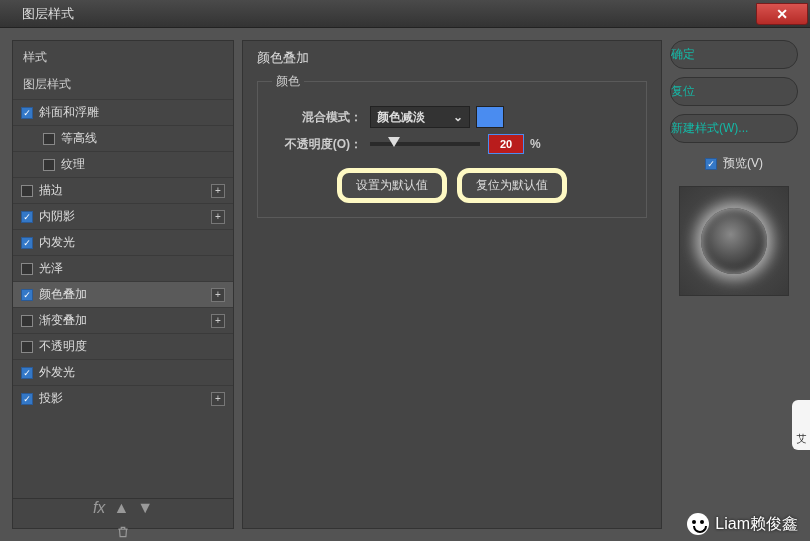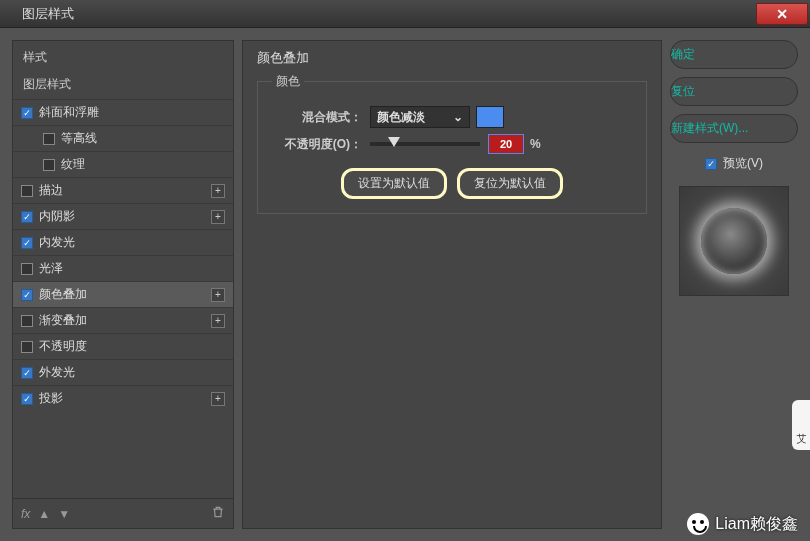--- a/index.html
+++ b/index.html
@@ -12,36 +12,36 @@
 .left-panel { width: 222px; background: #454545; border: 1px solid #333; display: flex; flex-direction: column; }
 .lp-head { color: #ccc; font-size: 12px; padding: 8px 10px 4px; }
 .lp-sub { color: #ccc; font-size: 12px; padding: 6px 10px; }
 .lp-item { display: flex; align-items: center; padding: 5px 8px; color: #ddd; font-size: 12px; border-top: 1px solid #3a3a3a; justify-content: space-between; height: 26px; }
 .lp-item.selected { background: #5a5a5a; }
 .lp-item .lbl { display: flex; align-items: center; gap: 6px; }
 .lp-item.indent .lbl { padding-left: 22px; }
 .chk { width: 12px; height: 12px; border: 1px solid #888; background: #333; display: inline-flex; align-items: center; justify-content: center; font-size: 9px; color: #fff; }
 .chk.on { background: #3478c7; border-color: #2a5a96; }
 .plus { width: 14px; height: 14px; border: 1px solid #777; display: flex; align-items: center; justify-content: center; font-size: 10px; color: #ccc; background: #404040; }
-.lp-footer { margin-top: auto; border-top: 1px solid #333; height: 30px; display: flex; align-items: center; padding: 0 8px; color: #999; font-size: 12px; gap: 8px; justify-content: space-between; }
+.lp-footer { margin-top: auto; border-top: 1px solid #333; height: 30px; display: flex; align-items: center; padding: 0 8px; color: #999; font-size: 16px; gap: 8px; justify-content: space-between; flex-direction: column; }
 .lp-footer .grp { display: flex; gap: 8px; align-items: center; }
 .trash { width: 14px; height: 14px; }
 .center-panel { flex: 1; border: 1px solid #333; background: #454545; padding: 8px 14px; }
 .section-title { color: #ddd; font-size: 13px; margin-bottom: 6px; }
 .fieldset { border: 1px solid #5a5a5a; padding: 10px 14px 14px; }
 .fieldset legend { color: #ccc; font-size: 12px; padding: 0 4px; }
 .row { display: flex; align-items: center; margin: 6px 0; color: #ccc; font-size: 12px; font-weight: bold; }
 .row label { width: 90px; text-align: right; margin-right: 8px; }
 .select { background: #333; border: 1px solid #222; color: #ddd; font-size: 12px; padding: 2px 6px; width: 100px; height: 22px; display: flex; align-items: center; justify-content: space-between; }
 .colorsw { width: 28px; height: 22px; background: #4a8cf0; border: 1px solid #222; margin-left: 6px; }
 .slider-track { width: 110px; height: 4px; background: #2a2a2a; position: relative; margin-right: 8px; }
 .slider-thumb { position: absolute; left: 18px; top: -5px; width: 0; height: 0; border-left: 6px solid transparent; border-right: 6px solid transparent; border-top: 10px solid #ddd; }
 .numinput { width: 36px; height: 20px; background: #b91c1c; border: 1px solid #4a8cf0; color: #fff; font-size: 11px; text-align: center; display: flex; align-items: center; justify-content: center; }
 .btn-row { display: flex; gap: 10px; margin-top: 14px; justify-content: center; }
-.ps-btn { background: #4a4a4a; border: 3px solid #fef9c3; border-radius: 12px; color: #ddd; font-size: 12px; padding: 4px 14px; min-width: 90px; text-align: center; }
+.ps-btn { background: #4a4a4a; border: 5px solid #fef9c3; border-radius: 12px; color: #ddd; font-size: 12px; padding: 4px 14px; min-width: 90px; text-align: center; }
 .right-panel { width: 128px; display: flex; flex-direction: column; gap: 8px; align-items: stretch; }
 .r-btn { background: #4a4a4a; border: 1px solid #333; border-radius: 14px; color: #14b8a6; font-size: 12px; padding: 5px 0; text-align: left; }
 .preview-row { display: flex; align-items: center; gap: 6px; justify-content: center; color: #ddd; font-size: 12px; margin-top: 4px; }
 .preview-box { width: 110px; height: 110px; background: radial-gradient(circle at 50% 50%, #555 0%, #444 60%, #3a3a3a 100%); border: 1px solid #333; margin: 6px auto; position: relative; display: flex; align-items: center; justify-content: center; }
 .preview-inner { width: 66px; height: 66px; border-radius: 50%; background: radial-gradient(circle at 45% 40%, #888 0%, #555 40%, #333 70%); box-shadow: 0 0 14px 6px rgba(255,255,255,0.55), inset 0 0 8px rgba(255,255,255,0.6); }
 .watermark { position: absolute; right: 12px; bottom: 6px; color: #fff; font-size: 16px; display: flex; align-items: center; gap: 6px; text-shadow: 0 0 3px #000; }
 .wm-icon { width: 22px; height: 22px; background: #fff; border-radius: 50%; position: relative; }
 .wm-icon::before { content: ""; position: absolute; left: 5px; top: 7px; width: 4px; height: 4px; background: #000; border-radius: 50%; box-shadow: 8px 0 0 #000; }
 .wm-icon::after { content: ""; position: absolute; left: 6px; top: 13px; width: 10px; height: 5px; border: 2px solid #000; border-top: none; border-radius: 0 0 10px 10px; }
 .side-tab { position: absolute; right: 0; top: 400px; width: 18px; height: 50px; background: #f5f5f5; border-radius: 6px 0 0 6px; color: #333; font-size: 10px; writing-mode: vertical-rl; display: flex; align-items: center; justify-content: center; }

